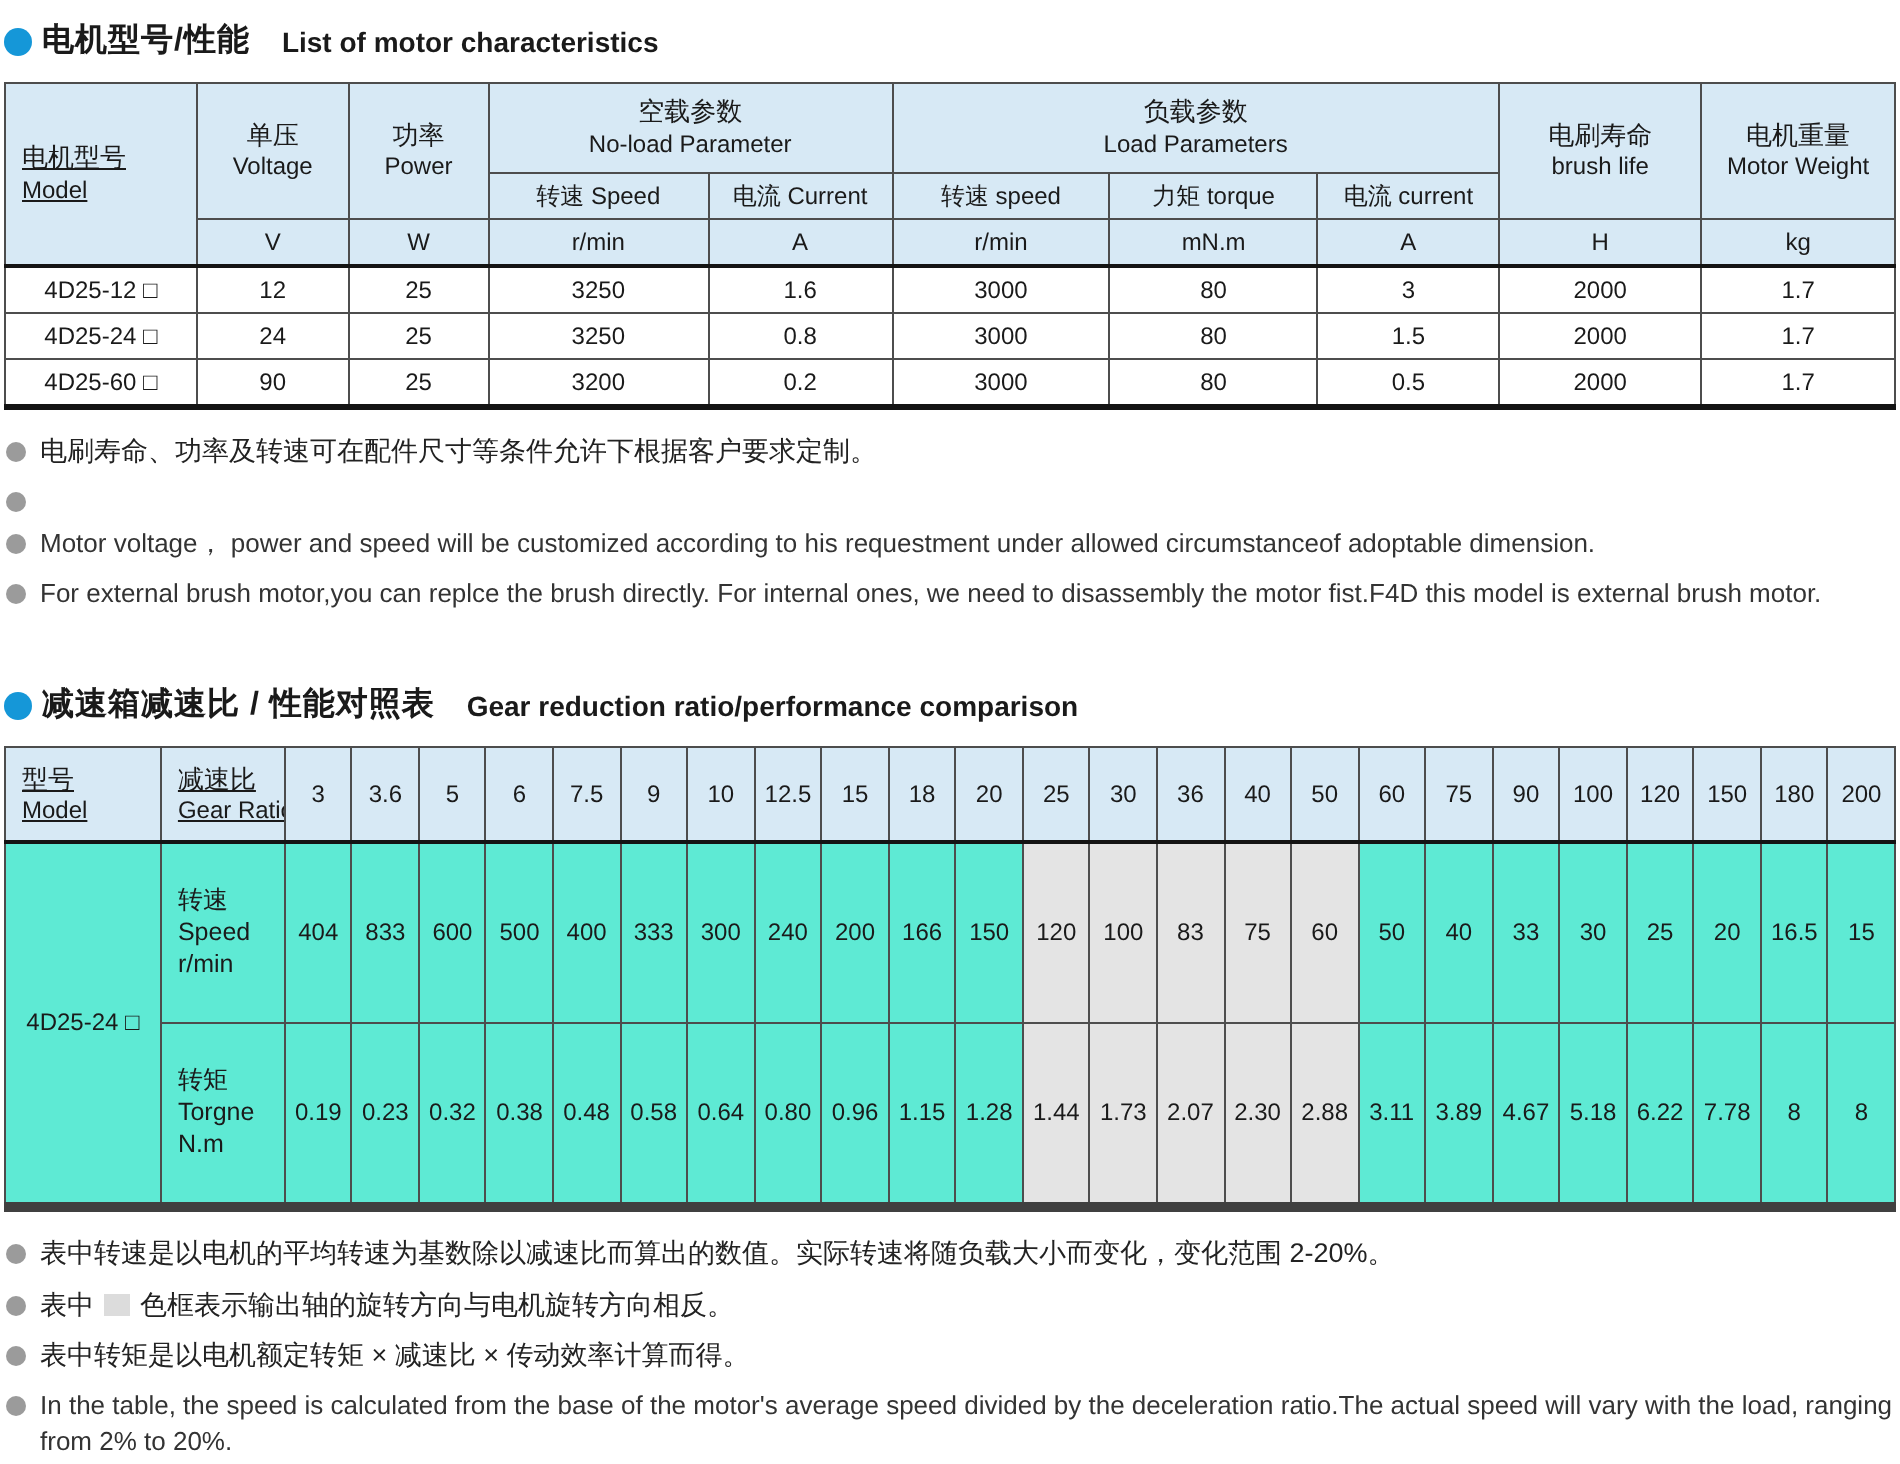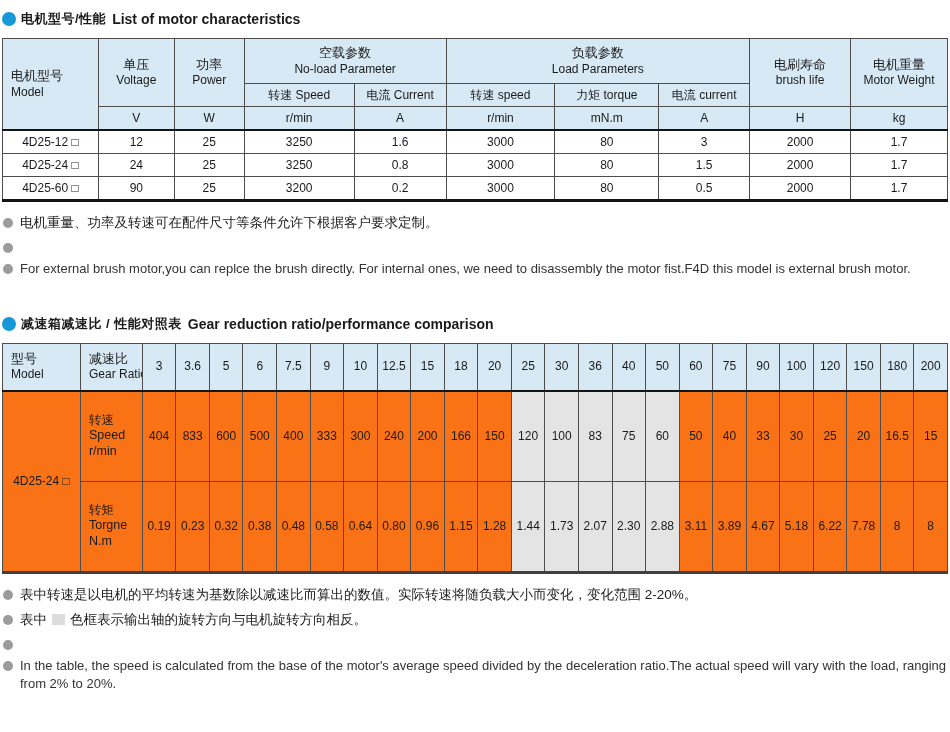--- a/index.html
+++ b/index.html
@@ -6,48 +6,48 @@
   body {
     width:950px; height:732px; overflow:hidden;
     font-family:"Liberation Sans", sans-serif; color:#1a1a1a;
     -webkit-font-smoothing:antialiased;
   }
   .page { padding:6px 2px 0 2px; }
 
   
   .sec-title { display:flex; align-items:center; margin:4px 0 10px 0; }
   .bullet { width:14px; height:14px; border-radius:50%; background:#1597d8; flex:none; margin-right:5px; }
-  .title-zh { font-size:13px; font-weight:bold; letter-spacing:0.5px; }
-  .title-en { font-size:14px; font-weight:bold; margin-left:6px;text-align:center; }
+  .title-zh { font-size:16px; font-weight:bold; letter-spacing:0.5px; }
+  .title-en { font-size:14px; font-weight:bold; margin-left:16px;text-align:center; }
 
   
   table { border-collapse:collapse; table-layout:fixed; width:946px; }
   th, td {
     border:1px solid #4d4d4d; text-align:center; vertical-align:middle;
     padding:1px 2px; font-weight:normal; font-size:12px; line-height:1.25;
     overflow:hidden; white-space:nowrap;
   }
   thead th { background:#d7e9f5; }
   .zh-line { display:block; font-size:13px; }
   .en-line { display:block; font-size:12px; }
-  .left-h { text-align:left; padding-left:8px; }
+  .left-h { text-align:left; padding-left:8px;text-decoration:underline; }
 
   
   .t1 { border-bottom:3px solid #141414; }
   .t1 thead tr.units th { height:20px; }
   .t1 thead tr.sub th { height:20px; }
   .t1 thead tr.top th { height:42px; }
   .t1 thead tr.units { border-bottom:2px solid #141414; }
   .t1 tbody td { height:20px; background:#fff;margin-top:16px; }
 
   
-  .t2 { border-bottom:3px solid #404040; }
+  .t2 { border-bottom:5px solid #404040; }
   .t2 thead th { height:44px; }
   .t2 thead { border-bottom:2px solid #141414; }
-  .t2 td { height:87px; background:#f97316; }
+  .t2 td { height:87px; background:#5eead4; }
   .t2 td.label-cell { text-align:left; padding-left:8px; white-space:normal; }
   .t2 td.label-cell span { display:block; font-size:12.5px; }
   .t2 td.shaded { background:#e4e4e4; }
   .t2 td.model-cell { white-space:normal; }
 
   
   .notes { margin:12px 0 0 0; }
   .note { display:flex; align-items:flex-start; margin:0 0 7px 0; font-size:13.5px; line-height:1.35; color:#222; }
   .note.en { font-size:13px; color:#333; }
   .nb { width:10px; height:10px; border-radius:50%; background:#9b9b9b; flex:none; margin:4px 7px 0 1px; }
@@ -165,24 +165,28 @@
         <td>0.5</td>
         <td>2000</td>
         <td>1.7</td>
       </tr>
     </tbody>
   </table>
 
   <div class="notes">
     <div class="note">
       <span class="nb"></span>
-      <span>电机重量、功率及转速可在配件尺寸等条件允许下根据客户要求定制。</span>
-    </div>
-    <div class="note">
-      <span class="nb"></span>
+      <span>电刷寿命、功率及转速可在配件尺寸等条件允许下根据客户要求定制。</span>
+    </div>
+    <div class="note">
+      <span class="nb"></span>
+    </div>
+    <div class="note en">
+      <span class="nb"></span>
+      <span>Motor voltage，  power and speed will be customized according to his requestment under allowed circumstanceof adoptable dimension.</span>
     </div>
     <div class="note en">
       <span class="nb"></span>
       <span>For external brush motor,you can replce the brush directly. For internal ones, we need to disassembly the motor fist.F4D this model is external brush motor.</span>
     </div>
   </div>
 
   <div class="gap"></div>
 
   <div class="sec-title">
@@ -329,20 +333,21 @@
       <span>表中转速是以电机的平均转速为基数除以减速比而算出的数值。实际转速将随负载大小而变化，变化范围 2-20%。</span>
     </div>
     <div class="note">
       <span class="nb"></span>
       <span>
         <span>表中</span><span class="swatch"></span><span>色框表示输出轴的旋转方向与电机旋转方向相反。</span>
       </span>
     </div>
     <div class="note">
       <span class="nb"></span>
+      <span>表中转矩是以电机额定转矩 × 减速比 × 传动效率计算而得。</span>
     </div>
     <div class="note en">
       <span class="nb"></span>
       <span>In the table, the speed is calculated from the base of the motor's average speed  divided by the deceleration ratio.The actual speed will vary with the load, ranging from 2% to 20%.</span>
     </div>
 
   </div>
 
 </div>
 

